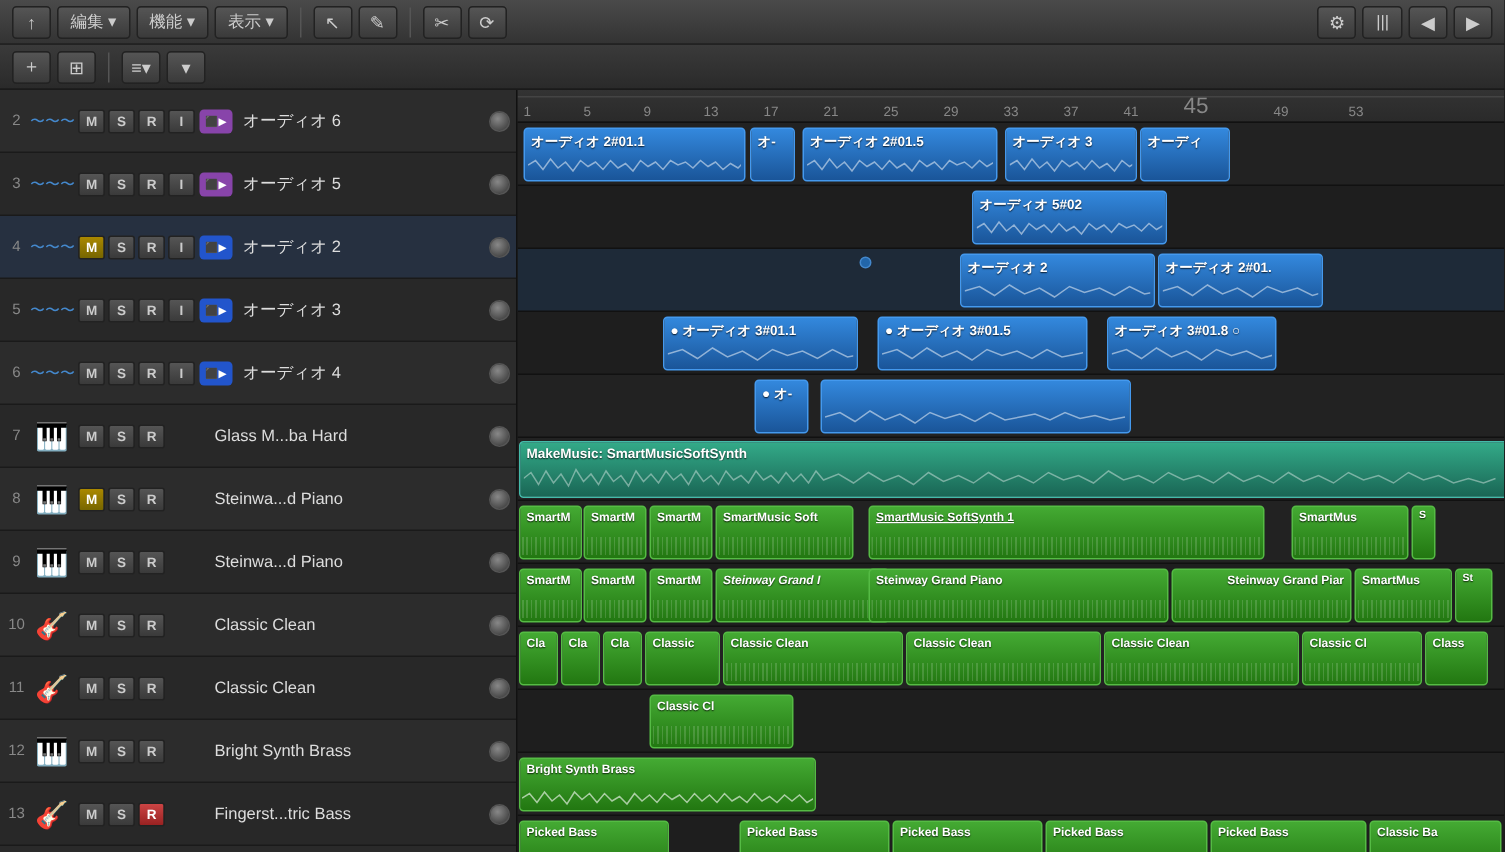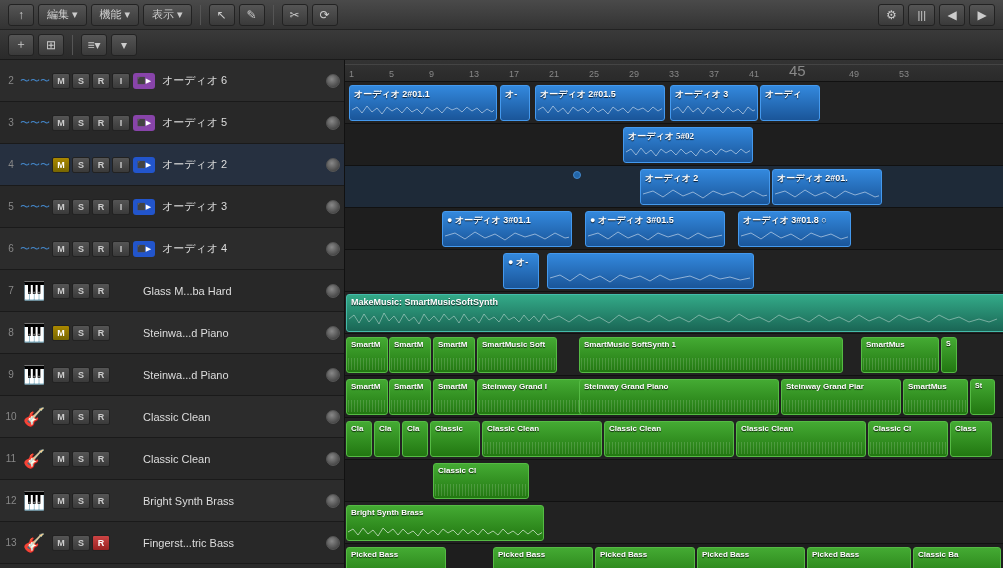--- a/index.html
+++ b/index.html
@@ -537,21 +537,21 @@
                 <polyline points="0,7 5,4 10,10 15,3 20,9 25,5 30,11 35,4 40,8 45,5 50,10 55,4 60,9 65,6 70,11 75,4 80,8 85,5 88,7" fill="none" stroke="rgba(255,255,255,0.5)" stroke-width="1"></polyline>
               </svg>
           </div>
         </div>
         <div class="clip clip-blue" style="left:415px;width:60px;">
           <div class="clip-title">オーディ</div>
         </div>
       </div>
 
       <div class="track-lane">
-        <div class="clip clip-blue" style="left:278px;width:130px;font-family:Liberation Serif, serif;">
+        <div class="clip clip-blue" style="left:303px;width:130px;">
           <div class="clip-title">オーディオ 5#02</div>
           <div style="position:absolute;bottom:3px;left:2px;right:2px;height:14px;overflow:hidden;">
             <svg width="100%" height="14">
                 <polyline points="0,7 5,4 10,10 15,3 20,9 25,5 30,11 35,4 40,8 45,5 50,10 55,4 60,9 65,6 70,11 75,4 80,8 85,5 90,10 95,4 100,7 105,5 110,9 115,4 120,8 125,5 130,7" fill="none" stroke="rgba(255,255,255,0.5)" stroke-width="1"></polyline>
               </svg>
           </div>
         </div>
       </div>
 
       <div class="track-lane selected-lane">
@@ -632,25 +632,25 @@
           <div style="position:absolute;bottom:2px;left:1px;right:1px;height:12px;overflow:hidden;opacity:0.5;background:repeating-linear-gradient(90deg,rgba(255,255,255,0.3) 0px,rgba(255,255,255,0.3) 1px,transparent 1px,transparent 3px);"></div>
         </div>
         <div class="clip clip-green" style="left:44px;width:42px;">
           <div class="clip-title" style="font-size:8px;">SmartM</div>
           <div style="position:absolute;bottom:2px;left:1px;right:1px;height:12px;overflow:hidden;opacity:0.5;background:repeating-linear-gradient(90deg,rgba(255,255,255,0.3) 0px,rgba(255,255,255,0.3) 1px,transparent 1px,transparent 3px);"></div>
         </div>
         <div class="clip clip-green" style="left:88px;width:42px;">
           <div class="clip-title" style="font-size:8px;">SmartM</div>
           <div style="position:absolute;bottom:2px;left:1px;right:1px;height:12px;overflow:hidden;opacity:0.5;background:repeating-linear-gradient(90deg,rgba(255,255,255,0.3) 0px,rgba(255,255,255,0.3) 1px,transparent 1px,transparent 3px);"></div>
         </div>
-        <div class="clip clip-green" style="left:132px;width:80px;">
+        <div class="clip clip-green" style="left:132px;width:92px;">
           <div class="clip-title" style="font-size:8px;">SmartMusic Soft</div>
           <div style="position:absolute;bottom:2px;left:1px;right:1px;height:12px;overflow:hidden;opacity:0.5;background:repeating-linear-gradient(90deg,rgba(255,255,255,0.3) 0px,rgba(255,255,255,0.3) 1px,transparent 1px,transparent 3px);"></div>
         </div>
-        <div class="clip clip-green" style="left:234px;width:264px;">
+        <div class="clip clip-green" style="left:234px;width:264px;text-decoration:underline;">
           <div class="clip-title" style="font-size:8px;">SmartMusic SoftSynth 1</div>
           <div style="position:absolute;bottom:2px;left:1px;right:1px;height:12px;overflow:hidden;opacity:0.5;background:repeating-linear-gradient(90deg,rgba(255,255,255,0.3) 0px,rgba(255,255,255,0.3) 1px,transparent 1px,transparent 3px);"></div>
         </div>
         <div class="clip clip-green" style="left:516px;width:78px;">
           <div class="clip-title" style="font-size:8px;">SmartMus</div>
           <div style="position:absolute;bottom:2px;left:1px;right:1px;height:12px;overflow:hidden;opacity:0.5;background:repeating-linear-gradient(90deg,rgba(255,255,255,0.3) 0px,rgba(255,255,255,0.3) 1px,transparent 1px,transparent 3px);"></div>
         </div>
         <div class="clip clip-green" style="left:596px;width:16px;">
           <div class="clip-title" style="font-size:7px;">S</div>
         </div>
@@ -662,30 +662,30 @@
           <div style="position:absolute;bottom:2px;left:1px;right:1px;height:12px;overflow:hidden;opacity:0.5;background:repeating-linear-gradient(90deg,rgba(255,255,255,0.3) 0px,rgba(255,255,255,0.3) 1px,transparent 1px,transparent 3px);"></div>
         </div>
         <div class="clip clip-green" style="left:44px;width:42px;">
           <div class="clip-title" style="font-size:8px;">SmartM</div>
           <div style="position:absolute;bottom:2px;left:1px;right:1px;height:12px;overflow:hidden;opacity:0.5;background:repeating-linear-gradient(90deg,rgba(255,255,255,0.3) 0px,rgba(255,255,255,0.3) 1px,transparent 1px,transparent 3px);"></div>
         </div>
         <div class="clip clip-green" style="left:88px;width:42px;">
           <div class="clip-title" style="font-size:8px;">SmartM</div>
           <div style="position:absolute;bottom:2px;left:1px;right:1px;height:12px;overflow:hidden;opacity:0.5;background:repeating-linear-gradient(90deg,rgba(255,255,255,0.3) 0px,rgba(255,255,255,0.3) 1px,transparent 1px,transparent 3px);"></div>
         </div>
-        <div class="clip clip-green" style="left:132px;width:116px;">
+        <div class="clip clip-green" style="left:132px;width:116px;font-style:italic;">
           <div class="clip-title" style="font-size:8px;">Steinway Grand I</div>
           <div style="position:absolute;bottom:2px;left:1px;right:1px;height:12px;overflow:hidden;opacity:0.5;background:repeating-linear-gradient(90deg,rgba(255,255,255,0.3) 0px,rgba(255,255,255,0.3) 1px,transparent 1px,transparent 3px);"></div>
         </div>
         <div class="clip clip-green" style="left:234px;width:200px;">
           <div class="clip-title" style="font-size:8px;">Steinway Grand Piano</div>
           <div style="position:absolute;bottom:2px;left:1px;right:1px;height:12px;overflow:hidden;opacity:0.5;background:repeating-linear-gradient(90deg,rgba(255,255,255,0.3) 0px,rgba(255,255,255,0.3) 1px,transparent 1px,transparent 3px);"></div>
         </div>
         <div class="clip clip-green" style="left:436px;width:120px;">
-          <div class="clip-title" style="font-size:8px;">Steinway Grand Piar</div>
+          <div class="clip-title" style="font-size:8px;text-align:right;">Steinway Grand Piar</div>
           <div style="position:absolute;bottom:2px;left:1px;right:1px;height:12px;overflow:hidden;opacity:0.5;background:repeating-linear-gradient(90deg,rgba(255,255,255,0.3) 0px,rgba(255,255,255,0.3) 1px,transparent 1px,transparent 3px);"></div>
         </div>
         <div class="clip clip-green" style="left:558px;width:65px;">
           <div class="clip-title" style="font-size:8px;">SmartMus</div>
           <div style="position:absolute;bottom:2px;left:1px;right:1px;height:12px;overflow:hidden;opacity:0.5;background:repeating-linear-gradient(90deg,rgba(255,255,255,0.3) 0px,rgba(255,255,255,0.3) 1px,transparent 1px,transparent 3px);"></div>
         </div>
         <div class="clip clip-green" style="left:625px;width:25px;">
           <div class="clip-title" style="font-size:7px;">St</div>
         </div>
       </div>

